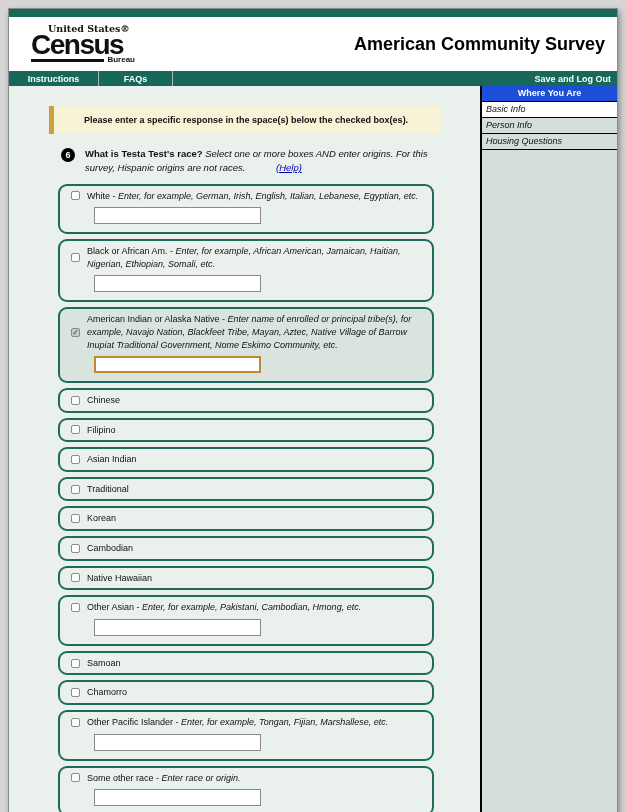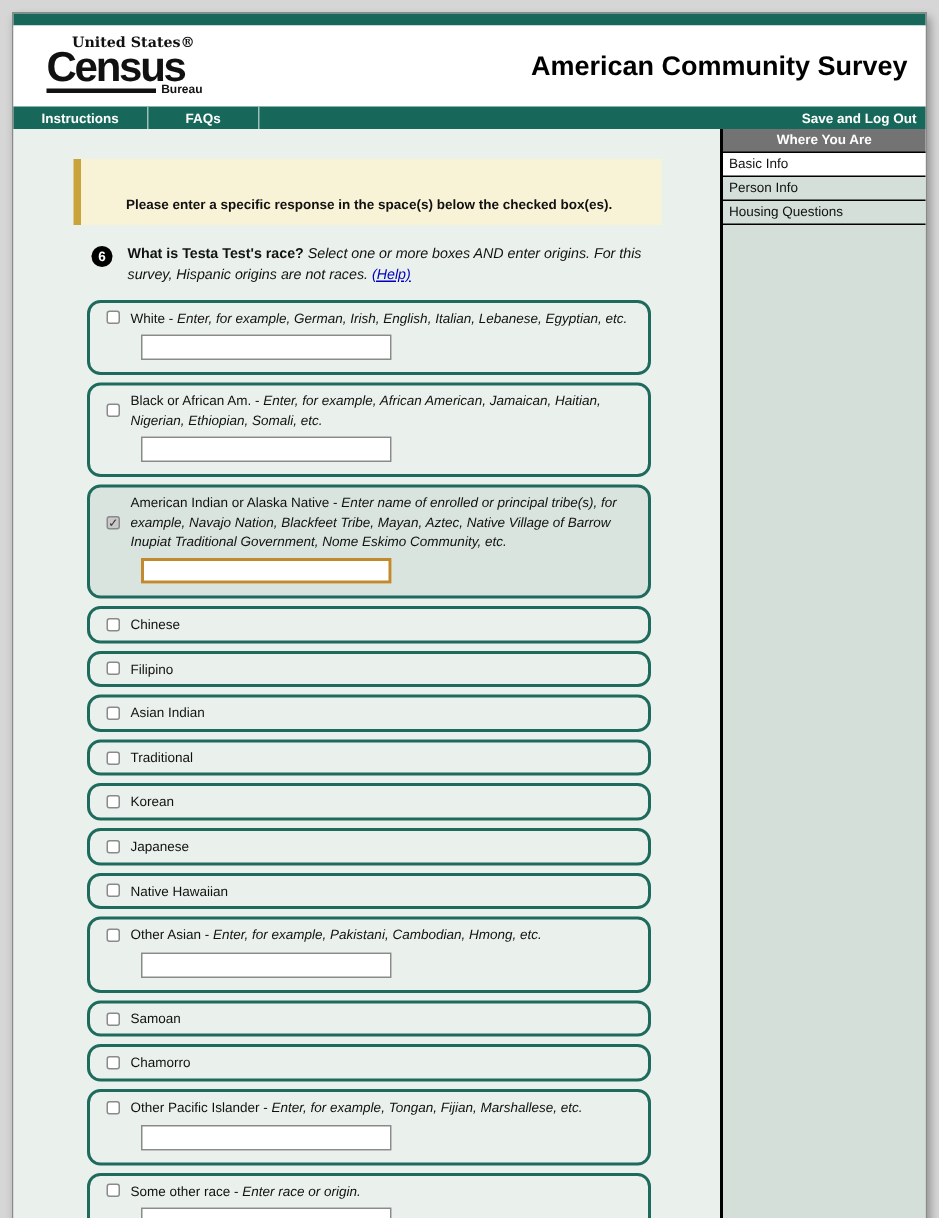--- a/index.html
+++ b/index.html
@@ -23,43 +23,43 @@
   .navbar { height:15px; background:#17685A; display:flex; align-items:center; font-size:9px; font-weight:bold; color:#fff;justify-content:space-between; }
   .nav-item { text-align:center; border-right:1px solid #9dbfb6; height:100%; display:flex; align-items:center; justify-content:center; cursor:pointer; }
   .nav-item.w1 { width:90px; }
   .nav-item.w2 { width:74px; }
   .nav-spacer { flex:1; }
   .nav-save { padding-right:6px; cursor:pointer; }
   
   .body-row { flex:1; display:flex; align-items:stretch; }
   .main { flex:1; background:#EAF0EC; padding:20px 8px 0 40px; }
   
-  .alert { width:392px; background:#F8F3D6; border-left:5px solid #C9A33B; padding:25px 10px 9px 30px; font-size:9px; font-weight:bold; color:#111; }
+  .alert { width:392px; background:#F8F3D6; border-left:5px solid #C9A33B; padding:9px 10px 9px 30px; font-size:9px; font-weight:bold; color:#111; }
   
   .question { display:flex; margin:13px 0 9px 0; }
   .q-badge { width:14px; height:14px; border-radius:50%; background:#000; color:#fff; font-size:9px; font-weight:bold; display:flex; align-items:center; justify-content:center; margin:1px 10px 0 12px; flex:none; }
   .q-text { font-size:9.5px; line-height:1.45; color:#111; width:352px; }
   .q-bold { font-weight:bold; }
   .q-italic { font-style:italic; }
-  .q-help { color:#0000BB; text-decoration:underline; font-style:italic; cursor:pointer; }
+  .q-help { color:#0000BB; text-decoration:underline; font-style:italic; cursor:pointer;margin-left:28px; }
   
   .options { margin-left:9px; width:376px; }
   .option { border:2px solid #1E6B5E; border-radius:9px; padding:4px 8px 4px 11px; margin-bottom:5px; background:transparent; }
   .option.hl { background:#DAE4DE; }
   .opt-row { display:flex; align-items:center; }
   .cb { width:9px; height:9px; border:1px solid #8a8a8a; background:#fff; border-radius:2px; flex:none; margin-right:7px; font-size:8px; line-height:8px; color:#333; text-align:center; cursor:pointer; }
   .cb.checked { background:#c9c9c9; border-color:#8a8a8a; }
   .opt-label { font-size:9px; line-height:1.4; color:#111; }
   .opt-italic { font-style:italic; }
   .opt-input { display:block; width:167px; height:17px; margin:5px 0 4px 23px; border:1px solid #8a8a8a; background:#fff; font-size:9px; padding:0 3px; }
   .opt-input.gold { border:2px solid #C18A2F; }
   
   .sidebar { width:137px; background:#D3DFD8; border-left:2px solid #000; }
-  .sb-header { background:#737373; color:#fff; font-size:9px; font-weight:bold; text-align:center; padding:2px 0 3px; border-bottom:1px solid #000; }
-  .sb-item { font-size:9px; color:#111; padding:2px 0 3px 4px; border-bottom:1px solid #000; cursor:pointer; background:#D3DFD8; }
+  .sb-header { background:#1d4ed8; color:#fff; font-size:9px; font-weight:bold; text-align:center; padding:2px 0 3px; border-bottom:1px solid #000; }
+  .sb-item { font-size:9px; color:#111; padding:2px 0 3px 4px; border-bottom:1px solid #000; cursor:pointer; background:#D3DFD8;font-style:italic; }
   .sb-item.current { background:#fff; }
 </style>
 </head>
 <body>
 
 <div class="page">
   <div class="topbar"></div>
 
   <div class="header">
     <div class="logo">
@@ -147,21 +147,21 @@
           <div class="option">
     <div class="opt-row">
       <span class="cb"></span>
       <span class="opt-label"><span class="opt-strong">Korean</span><span class="opt-sep"></span><span class="opt-italic"></span></span>
     </div>
 
   </div>
           <div class="option">
     <div class="opt-row">
       <span class="cb"></span>
-      <span class="opt-label"><span class="opt-strong">Japanese</span><span class="opt-sep"></span><span class="opt-italic"></span></span>
+      <span class="opt-label"><span class="opt-strong">Cambodian</span><span class="opt-sep"></span><span class="opt-italic"></span></span>
     </div>
 
   </div>
           <div class="option">
     <div class="opt-row">
       <span class="cb"></span>
       <span class="opt-label"><span class="opt-strong">Native Hawaiian</span><span class="opt-sep"></span><span class="opt-italic"></span></span>
     </div>
 
   </div>

